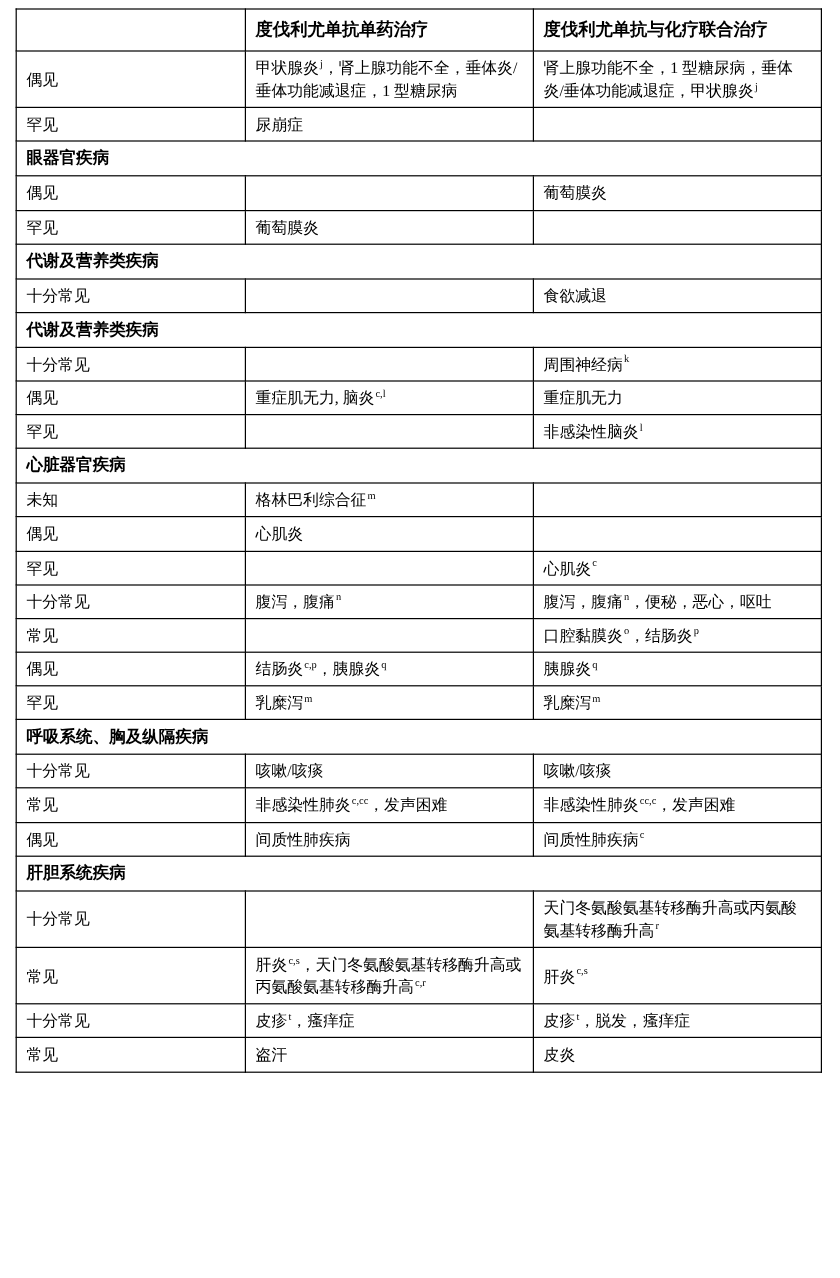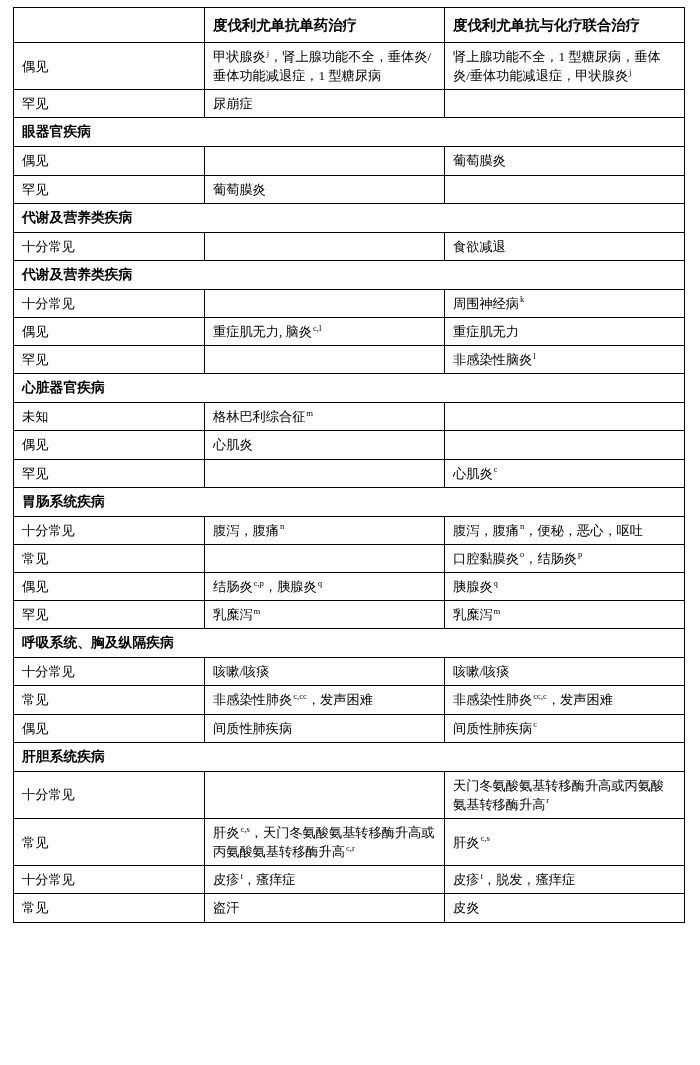--- a/index.html
+++ b/index.html
@@ -145,23 +145,20 @@
           <td class="freq-cell">偶见</td>
           <td class="term-cell">心肌炎</td>
           <td class="empty-cell"></td>
         </tr>
         <tr>
           <td class="freq-cell">罕见</td>
           <td class="empty-cell"></td>
           <td class="term-cell">心肌炎<sup>c</sup></td>
         </tr>
         <tr>
-          <td colspan="3" class="section-cell">胃肠系统疾病</td>
-        </tr>
-        <tr>
           <td class="freq-cell">十分常见</td>
           <td class="term-cell">腹泻，腹痛<sup>n</sup></td>
           <td class="term-cell">腹泻，腹痛<sup>n</sup>，便秘，恶心，呕吐</td>
         </tr>
         <tr>
           <td class="freq-cell">常见</td>
           <td class="empty-cell"></td>
           <td class="term-cell">口腔黏膜炎<sup>o</sup>，结肠炎<sup>p</sup></td>
         </tr>
         <tr>

